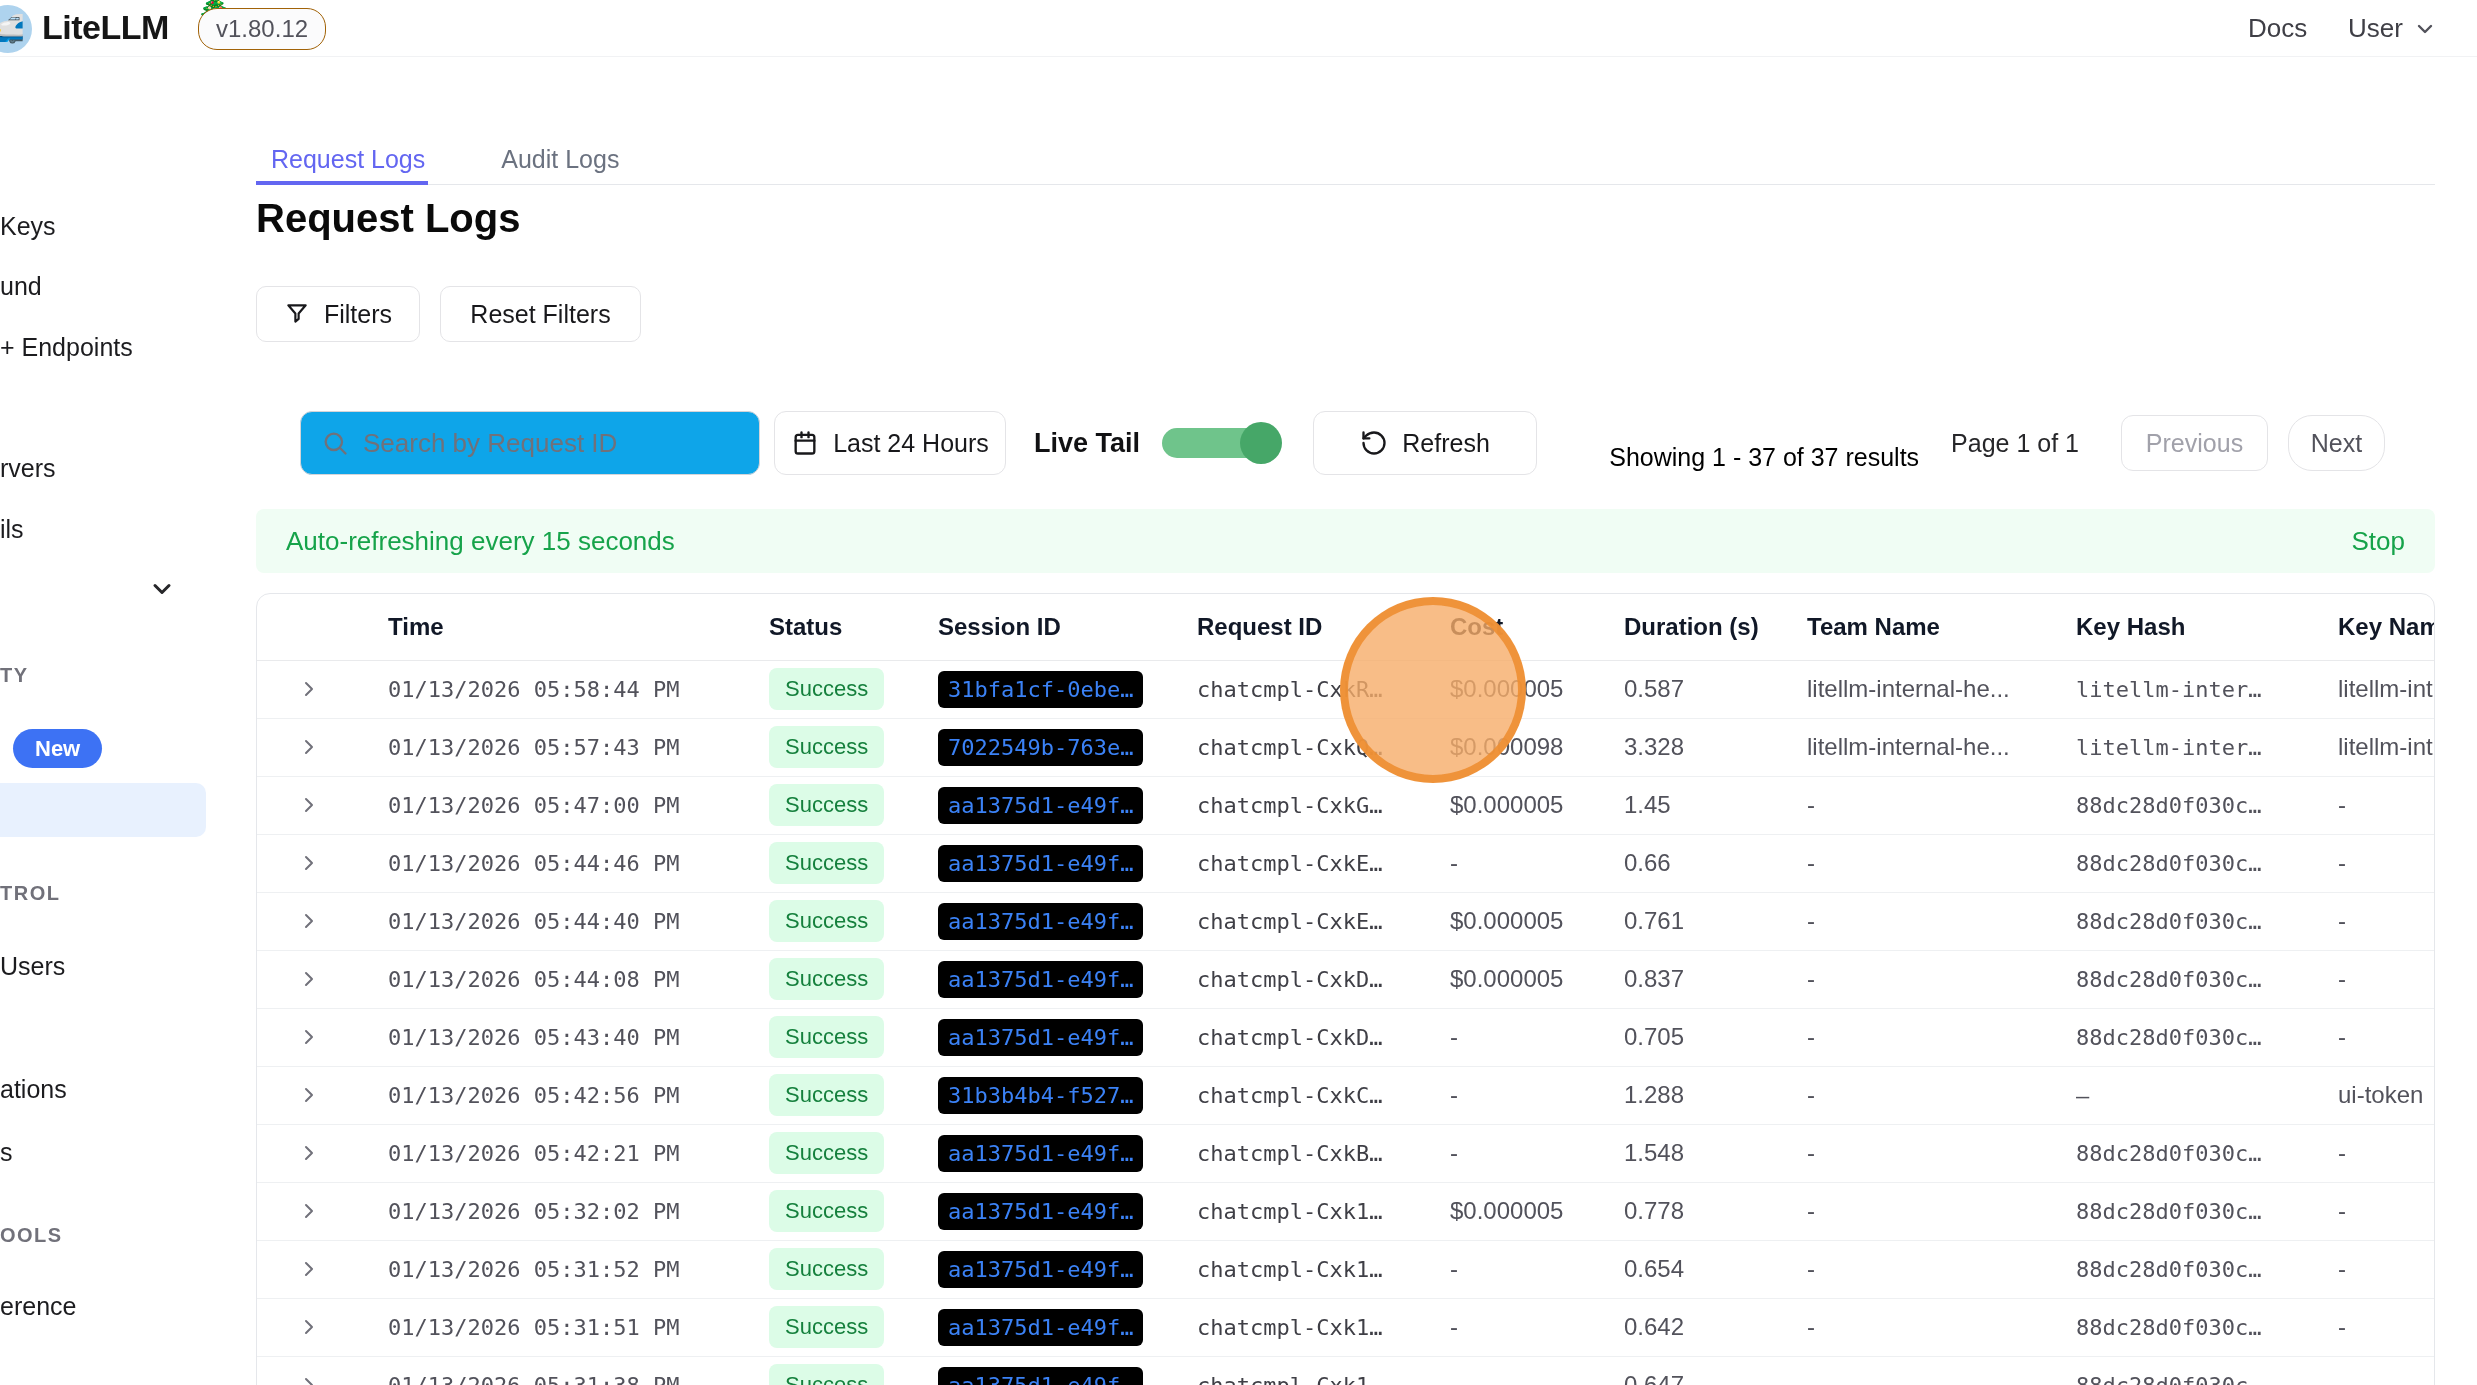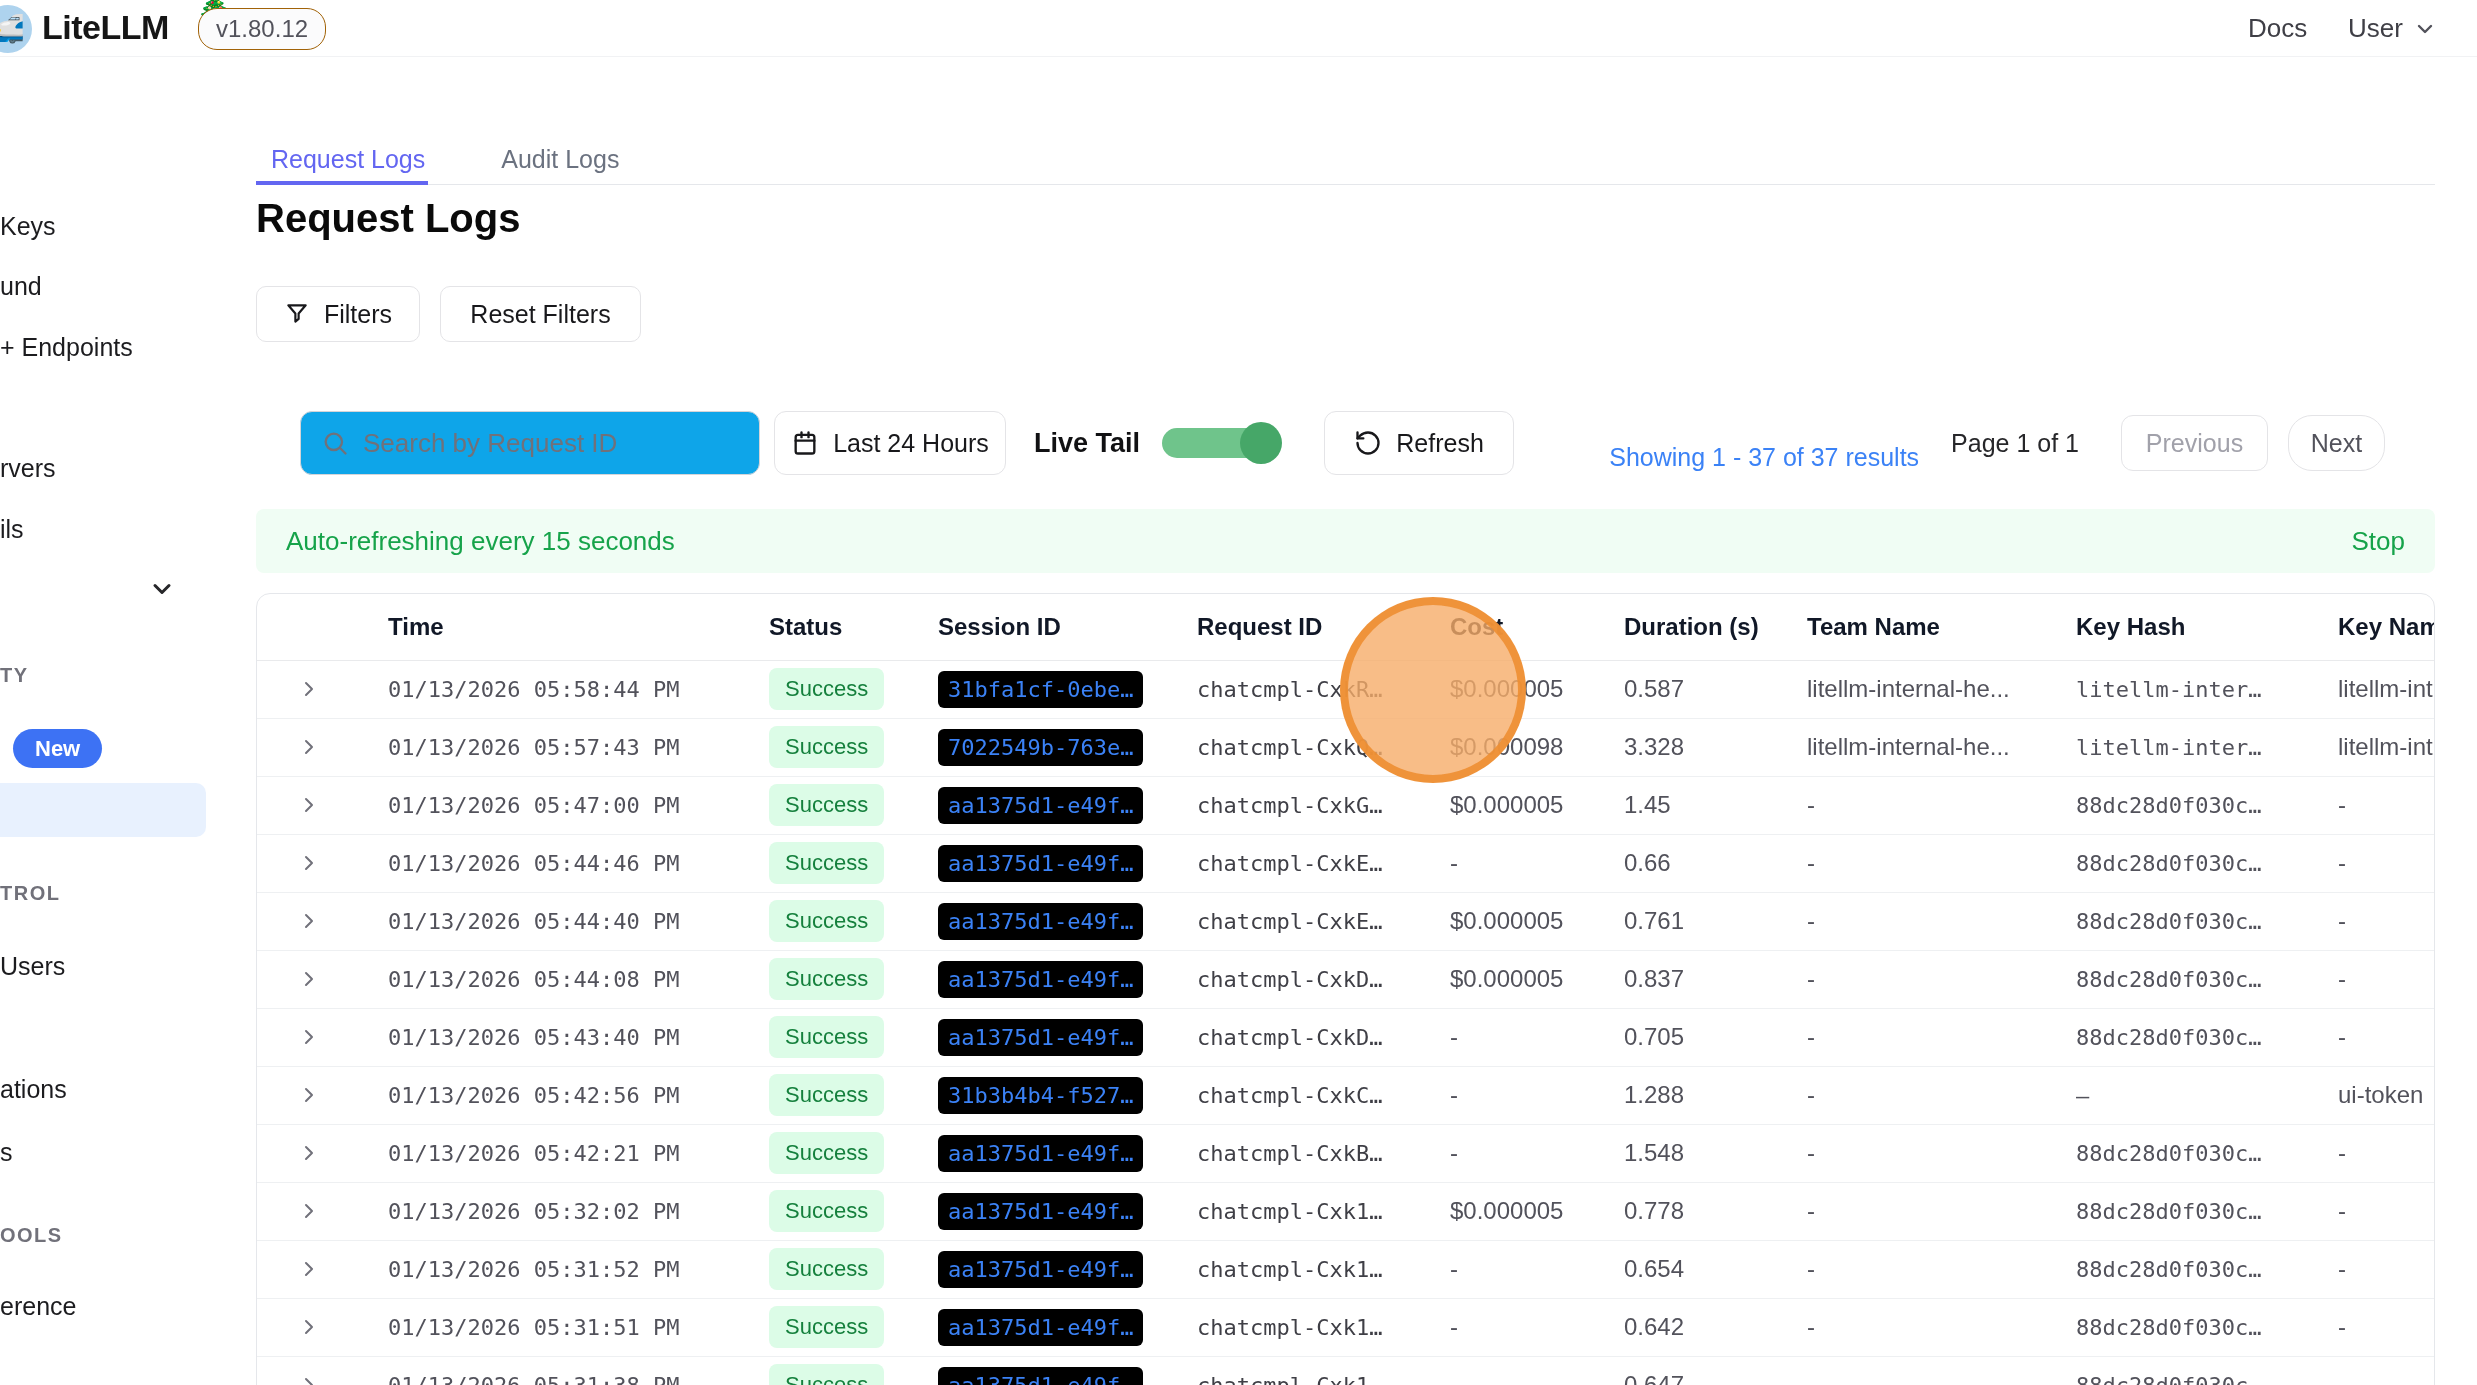--- a/index.html
+++ b/index.html
@@ -47,22 +47,22 @@
     display:flex; align-items:center; padding:4px 20px; gap:14px; }
   #search-input { border:none; outline:none; flex:1; font-size:26px; color:#18181b; background:transparent;
     font-family:"Liberation Sans", sans-serif; }
   #search-input::placeholder { color:#71717a; }
   #daterange-btn { width:232px; height:64px; border-radius:12px; margin-left:14px; }
   #livetail-label { margin-left:28px; font-size:27px; font-weight:600; color:#111113; }
   #livetail-toggle { position:relative; margin-left:22px; width:116px; height:30px; background:#6fc48b;
     border-radius:15px; cursor:pointer; }
   #livetail-knob { position:absolute; right:-4px; top:-6px; width:42px; height:42px; border-radius:50%;
     background:#46a768; }
-  #refresh-btn { width:190px; height:64px; border-radius:12px; margin-left:46px; }
-  #results-summary { margin-left:auto; font-size:25px; color:#3b82f6; white-space:nowrap;margin-top:28px; }
+  #refresh-btn { width:224px; height:64px; border-radius:12px; margin-left:35px; }
+  #results-summary { margin-left:auto; font-size:25px; color:#000000; white-space:nowrap;margin-top:28px; }
   #page-indicator { margin-left:32px; font-size:25px; font-weight:500; color:#27272a; white-space:nowrap; }
   #prev-btn { width:147px; height:56px; border-radius:12px; margin-left:42px; color:#a1a1aa; }
   #next-btn { width:97px;  height:56px; border-radius:24px; margin-left:20px; color:#52525b; }
 
   
   #banner { position:absolute; left:256px; top:509px; width:2179px; height:64px; background:#f0fdf4;
     border-radius:8px; display:flex; align-items:center; justify-content:space-between; padding:0 30px; }
   #banner-msg { font-size:26px; color:#16a34a; }
   #banner-stop { font-size:26px; color:#16a34a; cursor:pointer; }
 

